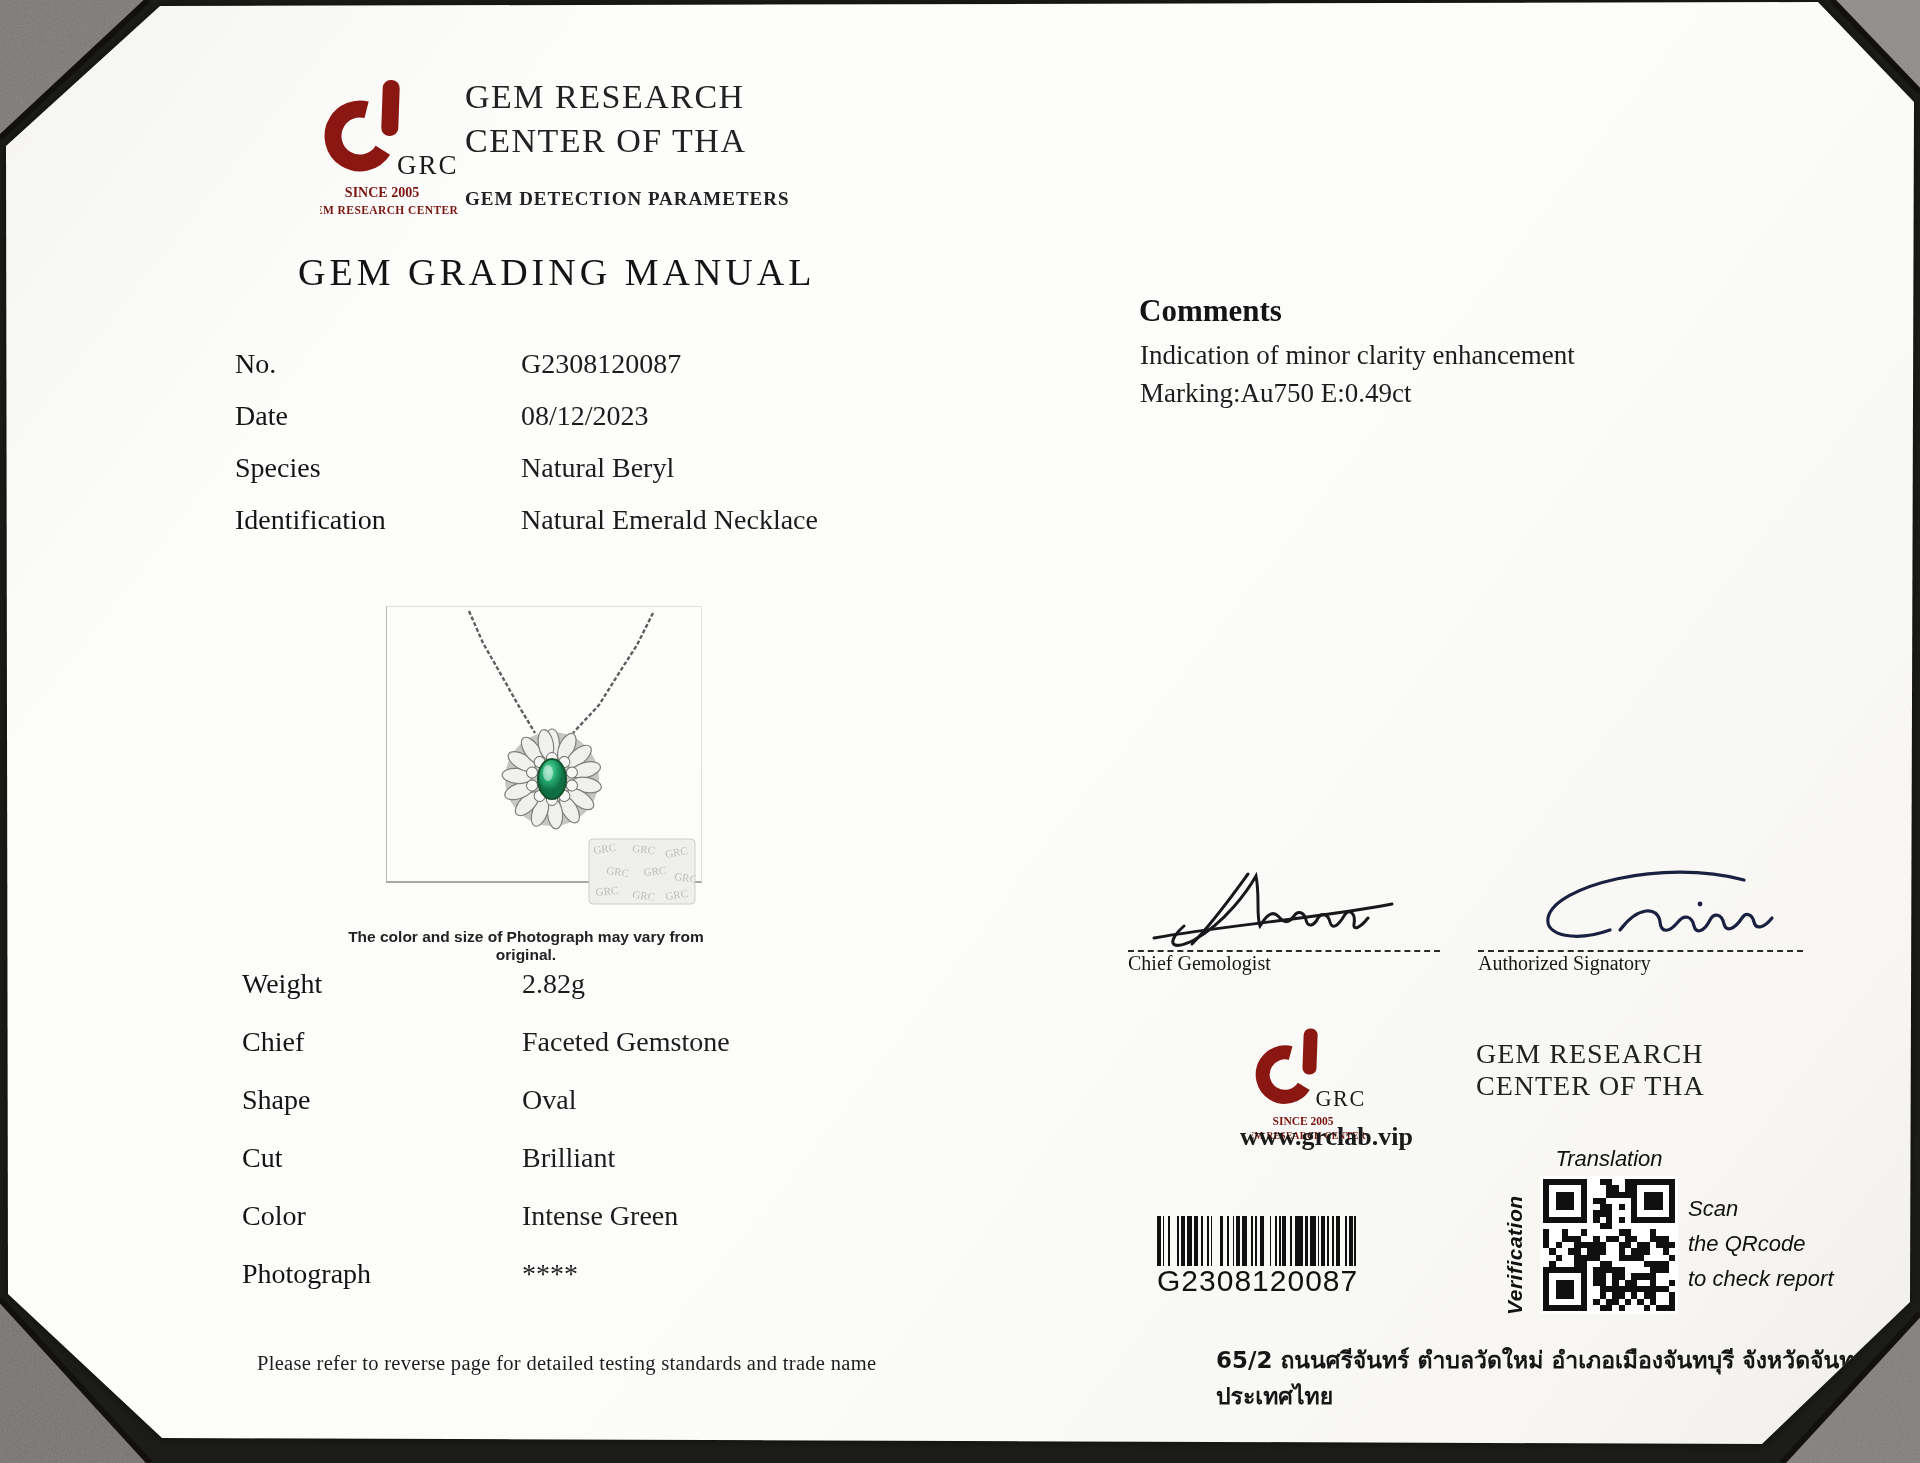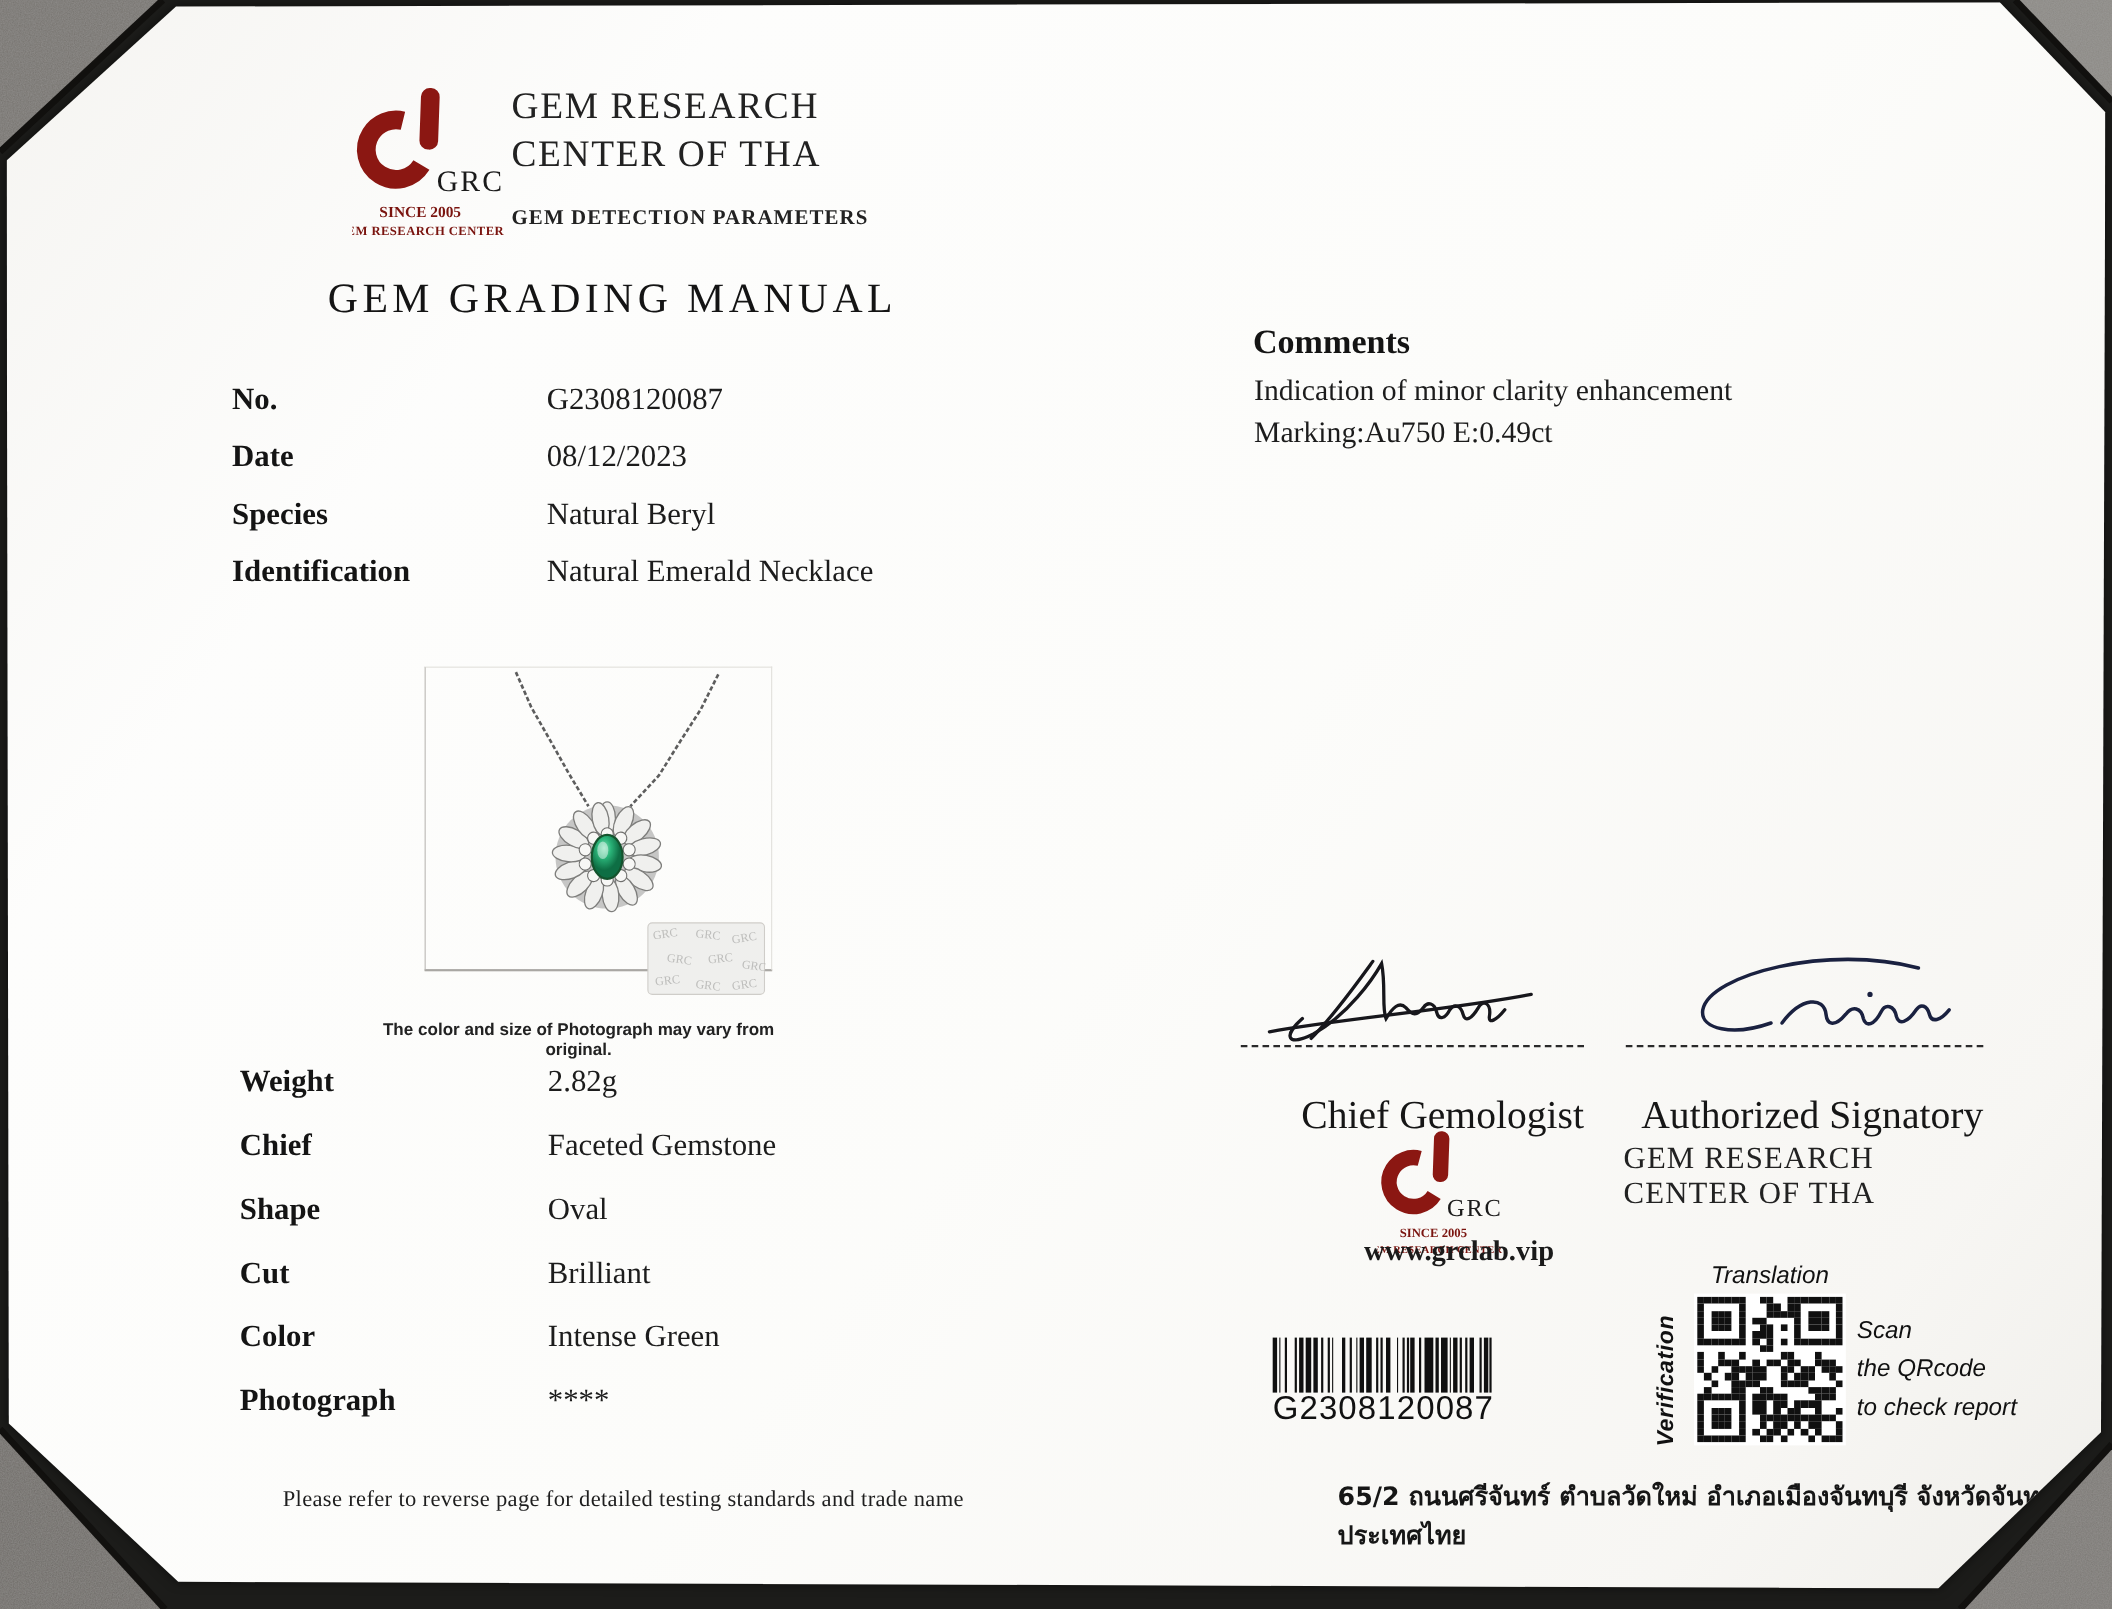--- a/index.html
+++ b/index.html
@@ -15,36 +15,36 @@
     clip-path:polygon(160px 6px,1818px 2px,1914px 102px,1910px 1302px,1762px 1444px,162px 1438px,8px 1294px,6px 146px);}
   .card-inner{position:absolute;inset:0;}
   
   .brand-line{position:absolute;left:465px;font-size:34px;letter-spacing:1.5px;color:#222;}
   .brand-sub{position:absolute;left:465px;top:188px;font-size:19px;font-weight:700;letter-spacing:1px;color:#222;}
   .doc-title{position:absolute;left:298px;top:250px;font-size:38px;letter-spacing:4px;color:#141414;}
   
   .row{position:absolute;white-space:nowrap;font-size:28px;}
   .row-top{left:211px;}
   .row-bot{left:218px;}
-  .flabel{display:inline-block;font-weight:700;color:#141414;}
+  .flabel{display:inline-block;font-weight:400;color:#141414;margin-left:24px;}
   .row-top .flabel{width:286px;}
   .row-bot .flabel{width:280px;}
   .fvalue{color:#1c1c1c;}
   
   .comments-head{position:absolute;left:1139px;top:293px;font-size:31px;font-weight:700;color:#141414;}
   .comments-line{position:absolute;left:1140px;font-size:27px;color:#1c1c1c;white-space:nowrap;}
   
   .photo-box{position:absolute;left:386px;top:606px;width:314px;height:274px;
     border:1px solid #e2e0dc;border-left:1px solid #b9b7b3;border-bottom:2px solid #a9a7a3;background:transparent;}
   .photo-caption{position:absolute;left:336px;top:928px;width:380px;text-align:center;
     font-family:"Liberation Sans","DejaVu Sans",sans-serif;font-size:15.5px;font-weight:700;color:#222;}
   .holo-sticker{position:absolute;left:588px;top:838px;width:108px;height:67px;z-index:3;}
   
   .sig-line{position:absolute;top:950px;border-top:2.5px dashed #2a2a2a;}
-  .sig-label{position:absolute;top:992px;text-align:right;font-size:36px;color:#161616;}
+  .sig-label{position:absolute;top:952px;text-align:left;font-size:20px;color:#161616;}
   
   .org-line{position:absolute;left:1476px;font-size:28px;letter-spacing:1px;color:#222;}
   .website{position:absolute;left:1240px;top:1122px;width:150px;text-align:right;
     font-size:26px;font-weight:700;color:#1a1a1a;}
   
   .sans{font-family:"Liberation Sans","DejaVu Sans",sans-serif;font-style:italic;}
   .translation{position:absolute;left:1524px;top:1146px;width:170px;text-align:center;font-size:22px;color:#111;}
   .vertical-label{position:absolute;left:1503px;top:1180px;height:150px;width:26px;
     writing-mode:vertical-rl;transform:rotate(180deg);font-size:21px;font-weight:700;color:#111;
     text-align:center;letter-spacing:.5px;}

